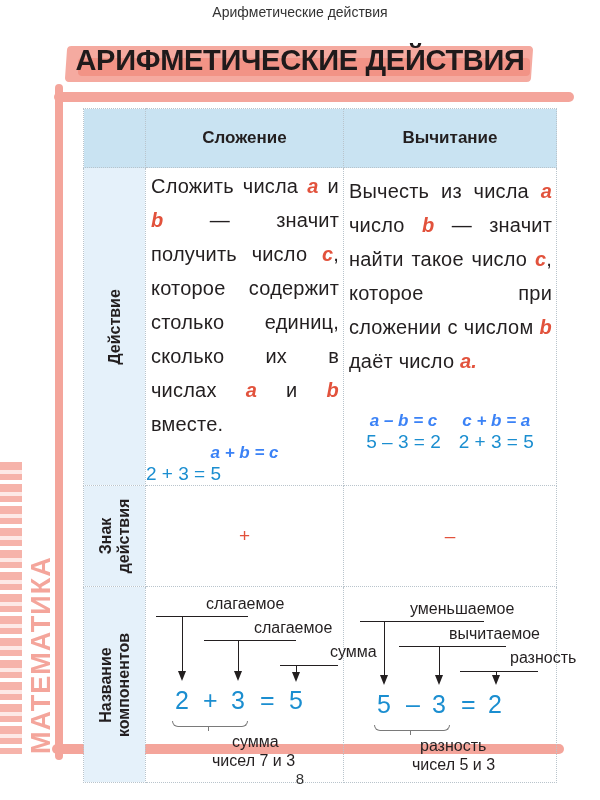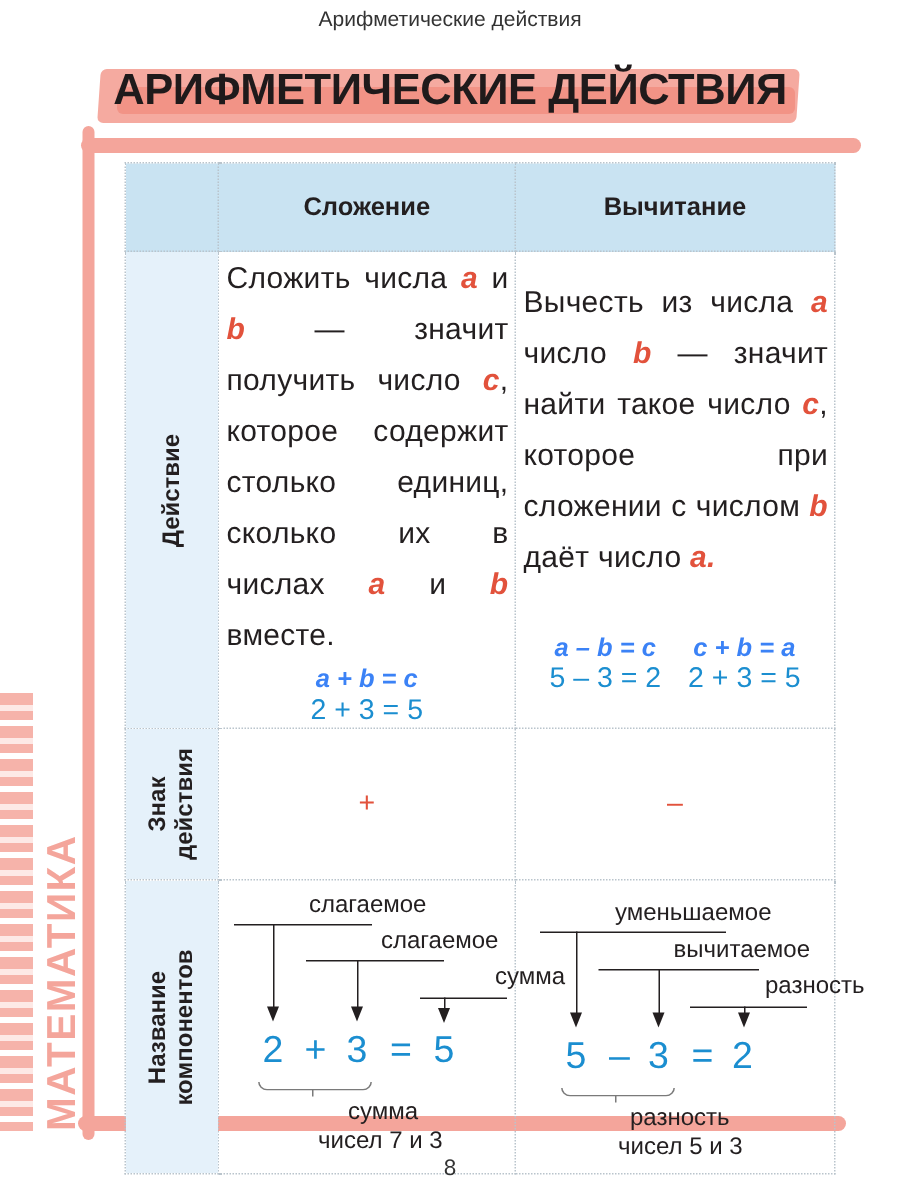--- a/index.html
+++ b/index.html
@@ -14,21 +14,21 @@
   .side-word{position:absolute;left:26px;top:754px;transform-origin:0 0;transform:rotate(-90deg);font-size:27px;font-weight:bold;color:#f4a59b;letter-spacing:1px;white-space:nowrap;}
   table{position:absolute;left:83px;top:108px;width:473px;border-collapse:collapse;table-layout:fixed;}
   td,th{border:1px dotted #b9c4cc;padding:0;vertical-align:top;}
   th{background:#c9e3f2;height:58px;font-size:17px;font-weight:bold;text-align:center;vertical-align:middle;}
   th.corner{background:#c9e3f2;}
   td.rowlabel{background:#e5f1fa;position:relative;}
   .rl{position:absolute;left:50%;top:50%;transform:translate(-50%,-50%) rotate(-90deg);font-weight:bold;font-size:16px;text-align:center;line-height:18px;white-space:nowrap;}
   .def{font-size:20px;line-height:34px;padding:0 4px 0 5px;text-align:justify;letter-spacing:0.2px;}
   .def .v{color:#e2523c;font-weight:bold;font-style:italic;}
   .f1{text-align:center;color:#3b82f6;font-weight:bold;font-style:italic;font-size:17px;margin-top:2px;}
-  .f2{text-align:center;color:#1b8ed0;font-size:19px;margin-top:0px;}
+  .f2{text-align:left;color:#1b8ed0;font-size:19px;margin-top:0px;}
   .sign{height:100px;text-align:center;vertical-align:middle;font-size:19px;color:#e2523c;}
   .comp{height:195px;position:relative;}
   .cbox{position:relative;width:100%;height:195px;}
   .lbl{position:absolute;font-size:16px;color:#231f20;white-space:nowrap;margin-left:48px;}
   .ul{position:absolute;height:1px;background:#231f20;}
   .vl{position:absolute;width:1px;background:#231f20;}
   .ah{position:absolute;width:0;height:0;border-left:4px solid transparent;border-right:4px solid transparent;border-top:10px solid #231f20;}
   .eq{position:absolute;font-size:25px;color:#1b8ed0;white-space:nowrap;}
   .brace{position:absolute;border:1px solid #7a7a7a;border-top:none;border-radius:0 0 6px 6px;height:5px;}
   .brace-tip{position:absolute;width:1px;height:5px;background:#7a7a7a;}
@@ -68,21 +68,21 @@
       <div class="rl">Действие</div>
     </td>
     <td>
       <div class="def" style="padding-top:1px;">
         <span>Сложить числа </span><span class="v">a</span><span> и </span><span class="v">b</span><span> — значит получить число </span><span class="v">c</span><span>, которое содержит столько единиц, сколько их в числах </span><span class="v">a</span><span> и </span><span class="v">b</span><span> вместе.</span>
       </div>
       <div class="f1">a + b = c</div>
       <div class="f2">2 + 3 = 5</div>
     </td>
     <td>
-      <div class="def" style="padding-top:17px;">
+      <div class="def" style="padding-top:6px;">
         <span>Вычесть из числа </span><span class="v">a</span><span> число </span><span class="v">b</span><span> — значит найти такое число </span><span class="v">c</span><span>, которое при сложении с числом </span><span class="v">b</span><span> даёт число </span><span class="v">a</span><span class="v">.</span>
       </div>
       <div style="display:flex;justify-content:center;gap:18px;margin-top:31px;">
         <div>
           <div class="f1">a – b = c</div>
           <div class="f2">5 – 3 = 2</div>
         </div>
         <div>
           <div class="f1">c + b = a</div>
           <div class="f2">2 + 3 = 5</div>

